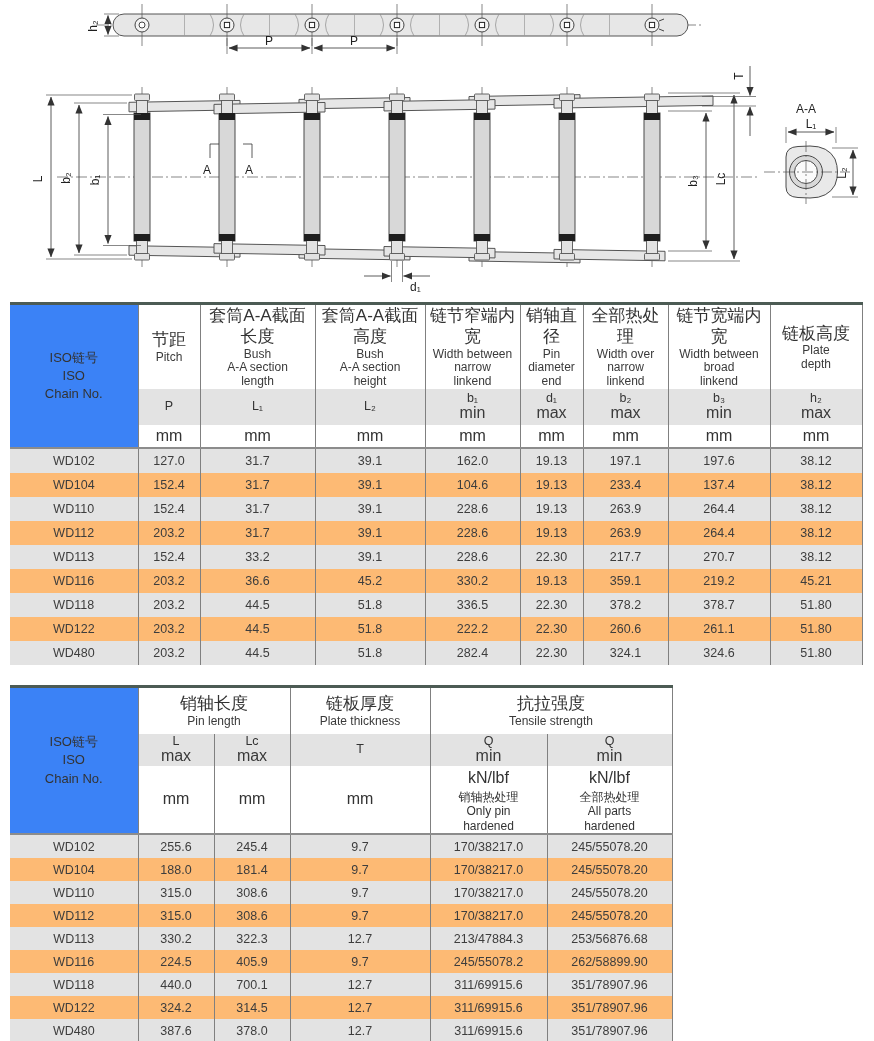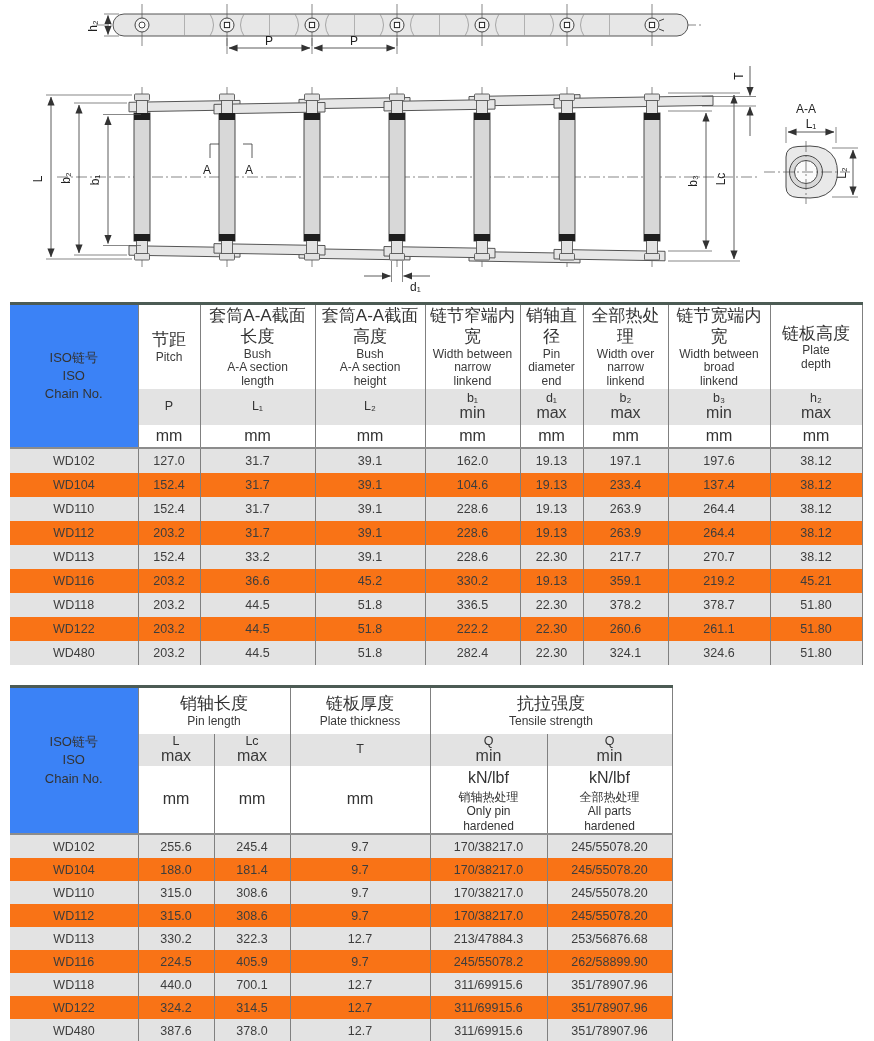--- a/index.html
+++ b/index.html
@@ -30,21 +30,21 @@
   th.iso-cell { background:#3b82f6; white-space:pre-line; font-size:13px; line-height:1.4; }
   .cn { font-size:17px; line-height:1.25; }
   .en { font-size:12px; line-height:1.15; white-space:pre-line; color:#3a3a3a; }
   .sym { font-size:12.5px; line-height:1.1; }
   .lim { font-size:16px; line-height:1.05; color:#3a3a3a; }
   .treat-cell { white-space:pre-line; font-size:12px; line-height:1.2;margin-top:32px; }
   td { font-size:12.5px; color:#3d3d3d; }
   #t1 td { height:24px; }
   #t2 td { height:23px; }
   tr.stripe td { background:#e3e3e3; }
-  tr.alt td { background:#f97316; }
+  tr.alt td { background:#fdba74; }
 </style>
 </head>
 <body>
 
 <div class="sheet">
 
   <svg id="cdraw" width="874" height="300" viewBox="0 0 874 300">
     <defs>
       <marker id="ah" viewBox="0 0 10 8" markerWidth="9" markerHeight="7.2" refX="9.5" refY="4" orient="auto-start-reverse" markerUnits="userSpaceOnUse">
         <path d="M0,0 L10,4 L0,8 Z" fill="#333"></path>

